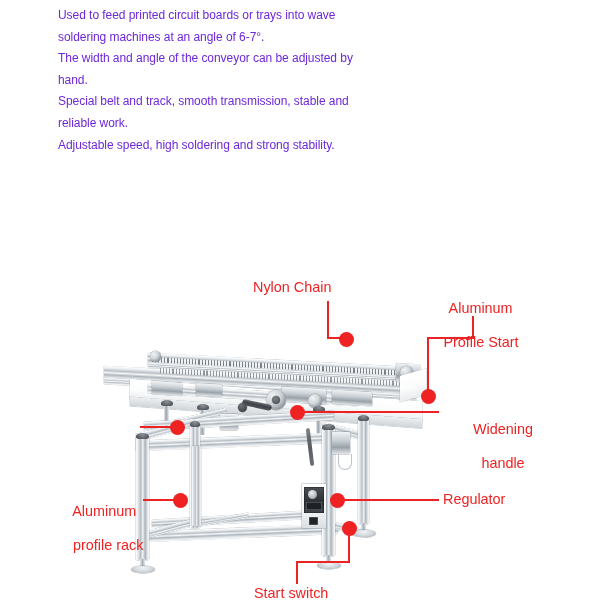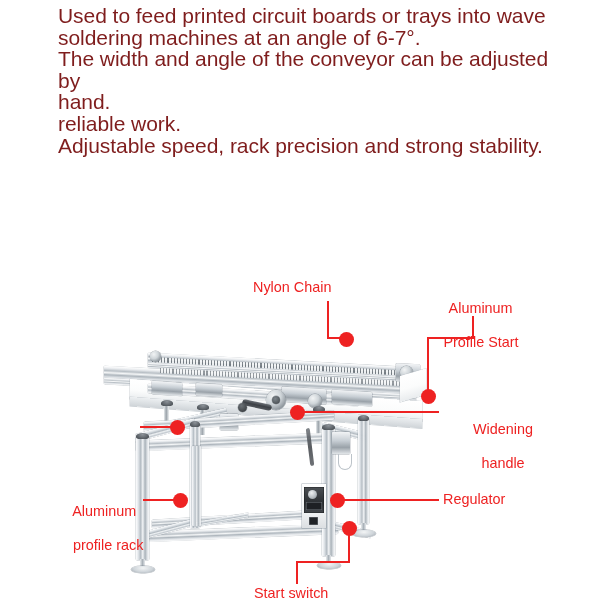--- a/index.html
+++ b/index.html
@@ -15,22 +15,22 @@
     font-family: "Liberation Sans", sans-serif;
     -webkit-font-smoothing: antialiased;
   }
 
   
   #description {
     position: absolute;
     left: 58px;
     top: 5px;
     width: 510px;
-    color: #7f1d1d;
-    font-size: 21px;
+    color: #6d28d9;
+    font-size: 12px;
     line-height: 21.6px;
     letter-spacing: -0.05px;
   }
   #description p {
     margin: 0;
   }
 
   
   #diagram {
     position: absolute;
@@ -172,22 +172,23 @@
   }
 </style>
 </head>
 <body>
 
 <div id="description">
   <p>Used to feed printed circuit boards or trays into wave</p>
   <p>soldering machines at an angle of 6-7°.</p>
   <p>The width and angle of the conveyor can be adjusted by</p>
   <p>hand.</p>
+  <p>Special belt and track, smooth transmission, stable and</p>
   <p>reliable work.</p>
-  <p>Adjustable speed, rack precision and strong stability.</p>
+  <p>Adjustable speed, high soldering and strong stability.</p>
 </div>
 
 <div id="diagram">
 
   <div id="machine">
 
     <div class="m alu-h" style="left:48px; top:17px; width:262px; height:11px;
                 transform:skewY(3.1deg); transform-origin:left top;"></div>
     <div class="m chain" style="left:52px; top:21px; width:254px; height:5px;
                 transform:skewY(3.1deg); transform-origin:left top; opacity:.9;"></div>

